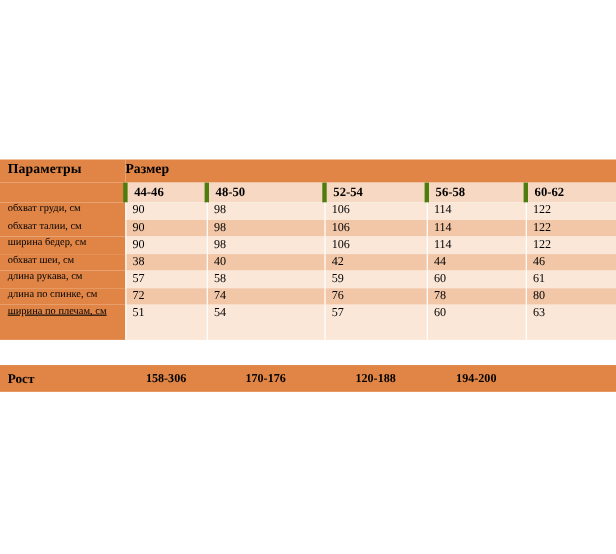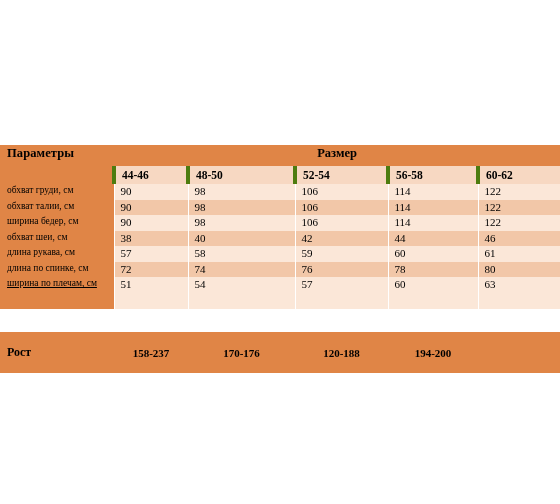--- a/index.html
+++ b/index.html
@@ -40,21 +40,20 @@
     font-weight: bold;
     font-size: 12.5px;
     color: #000;
     padding: 2px 0 2px 7px !important;
     letter-spacing: 0.1px;
   }
   .hdr-size {
     font-weight: bold;
     font-size: 12.5px;
     color: #000;
-    text-align: center;
     padding: 2px 0 2px 0 !important;
   }
 
   
   .hdr-blank {
     background: #e08546;
   }
   .size-col-head {
     background: #f7d8c2;
     font-weight: bold;
@@ -93,21 +92,21 @@
     position: absolute;
     left: 0;
     top: 332px;
     width: 560px;
     border-collapse: collapse;
     table-layout: fixed;
     background: #e08546;
   }
   #height-table td {
     padding: 0;
-    height: 41px;
+    height: 24px;
     vertical-align: middle;
     background: #e08546;
   }
   .height-label {
     font-weight: bold;
     font-size: 12px;
     color: #000;
     padding-left: 7px !important;
   }
   .height-val {
@@ -215,20 +214,20 @@
     <col style="width:114px">
     <col style="width:74px">
     <col style="width:107px">
     <col style="width:93px">
     <col style="width:90px">
     <col style="width:82px">
   </colgroup>
   <tbody>
     <tr>
       <td class="height-label">Рост</td>
-      <td class="height-val">158-237</td>
+      <td class="height-val">158-306</td>
       <td class="height-val">170-176</td>
       <td class="height-val">120-188</td>
       <td class="height-val">194-200</td>
       <td class="height-val"></td>
     </tr>
   </tbody>
 </table>
 
 </body></html>

